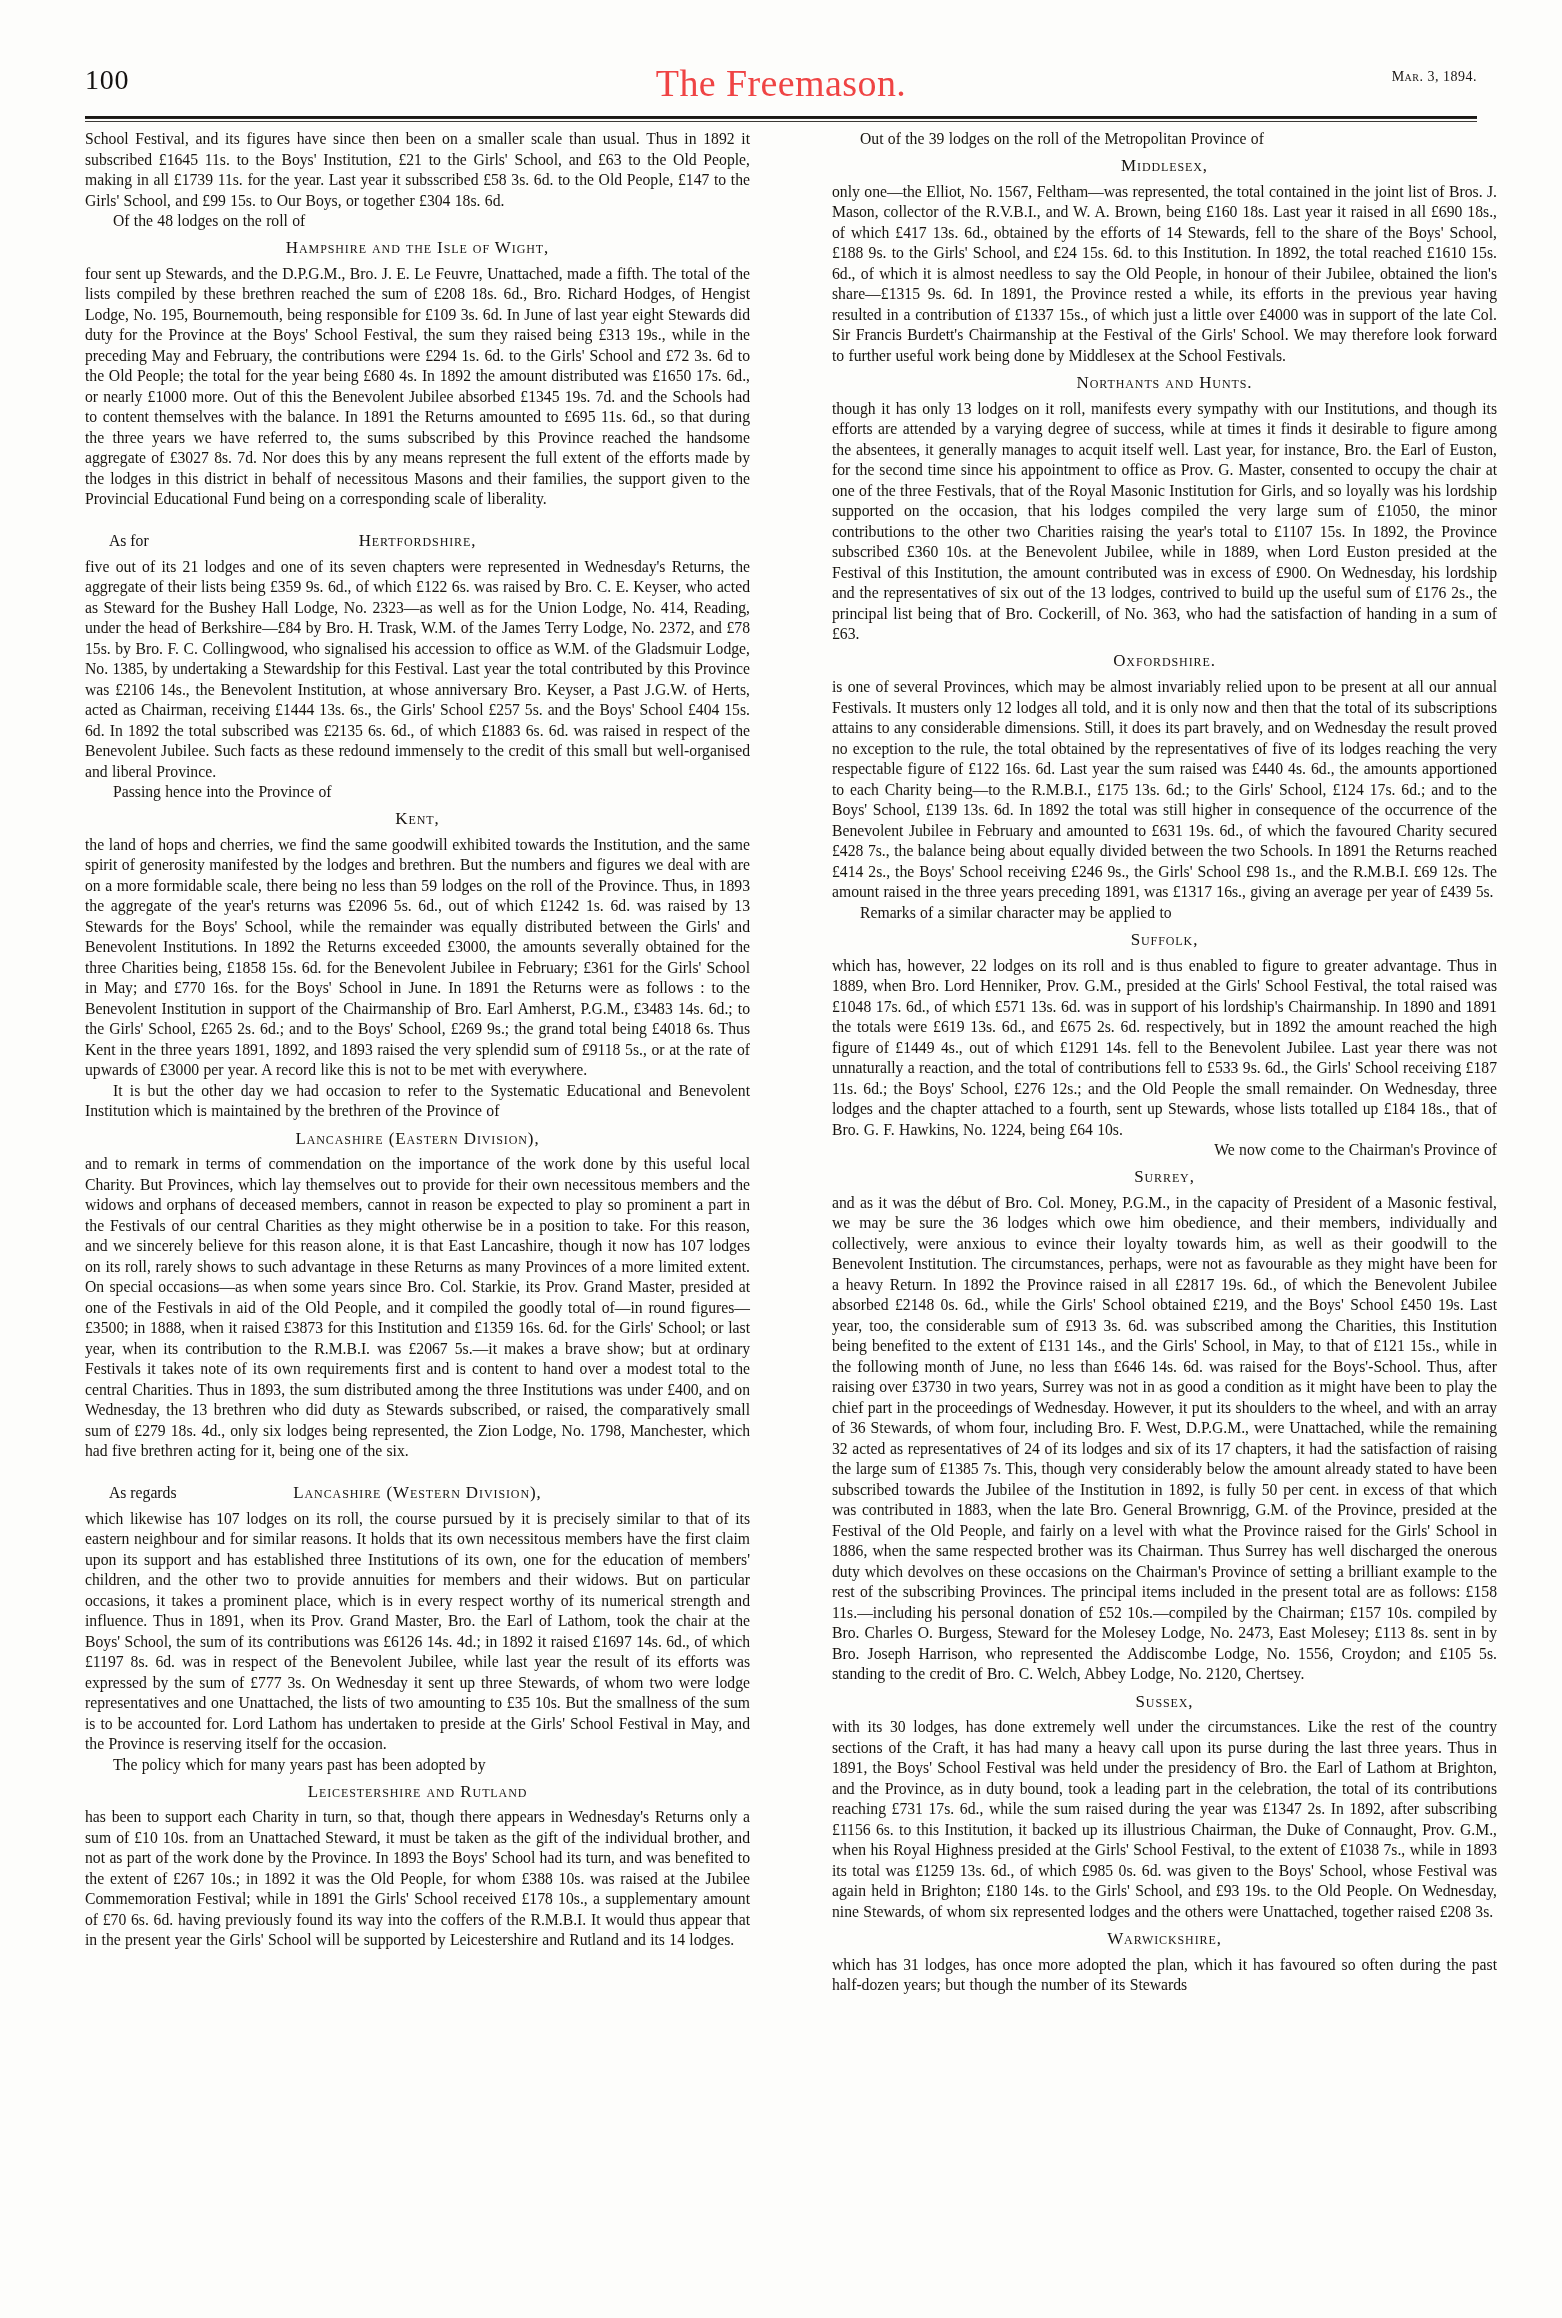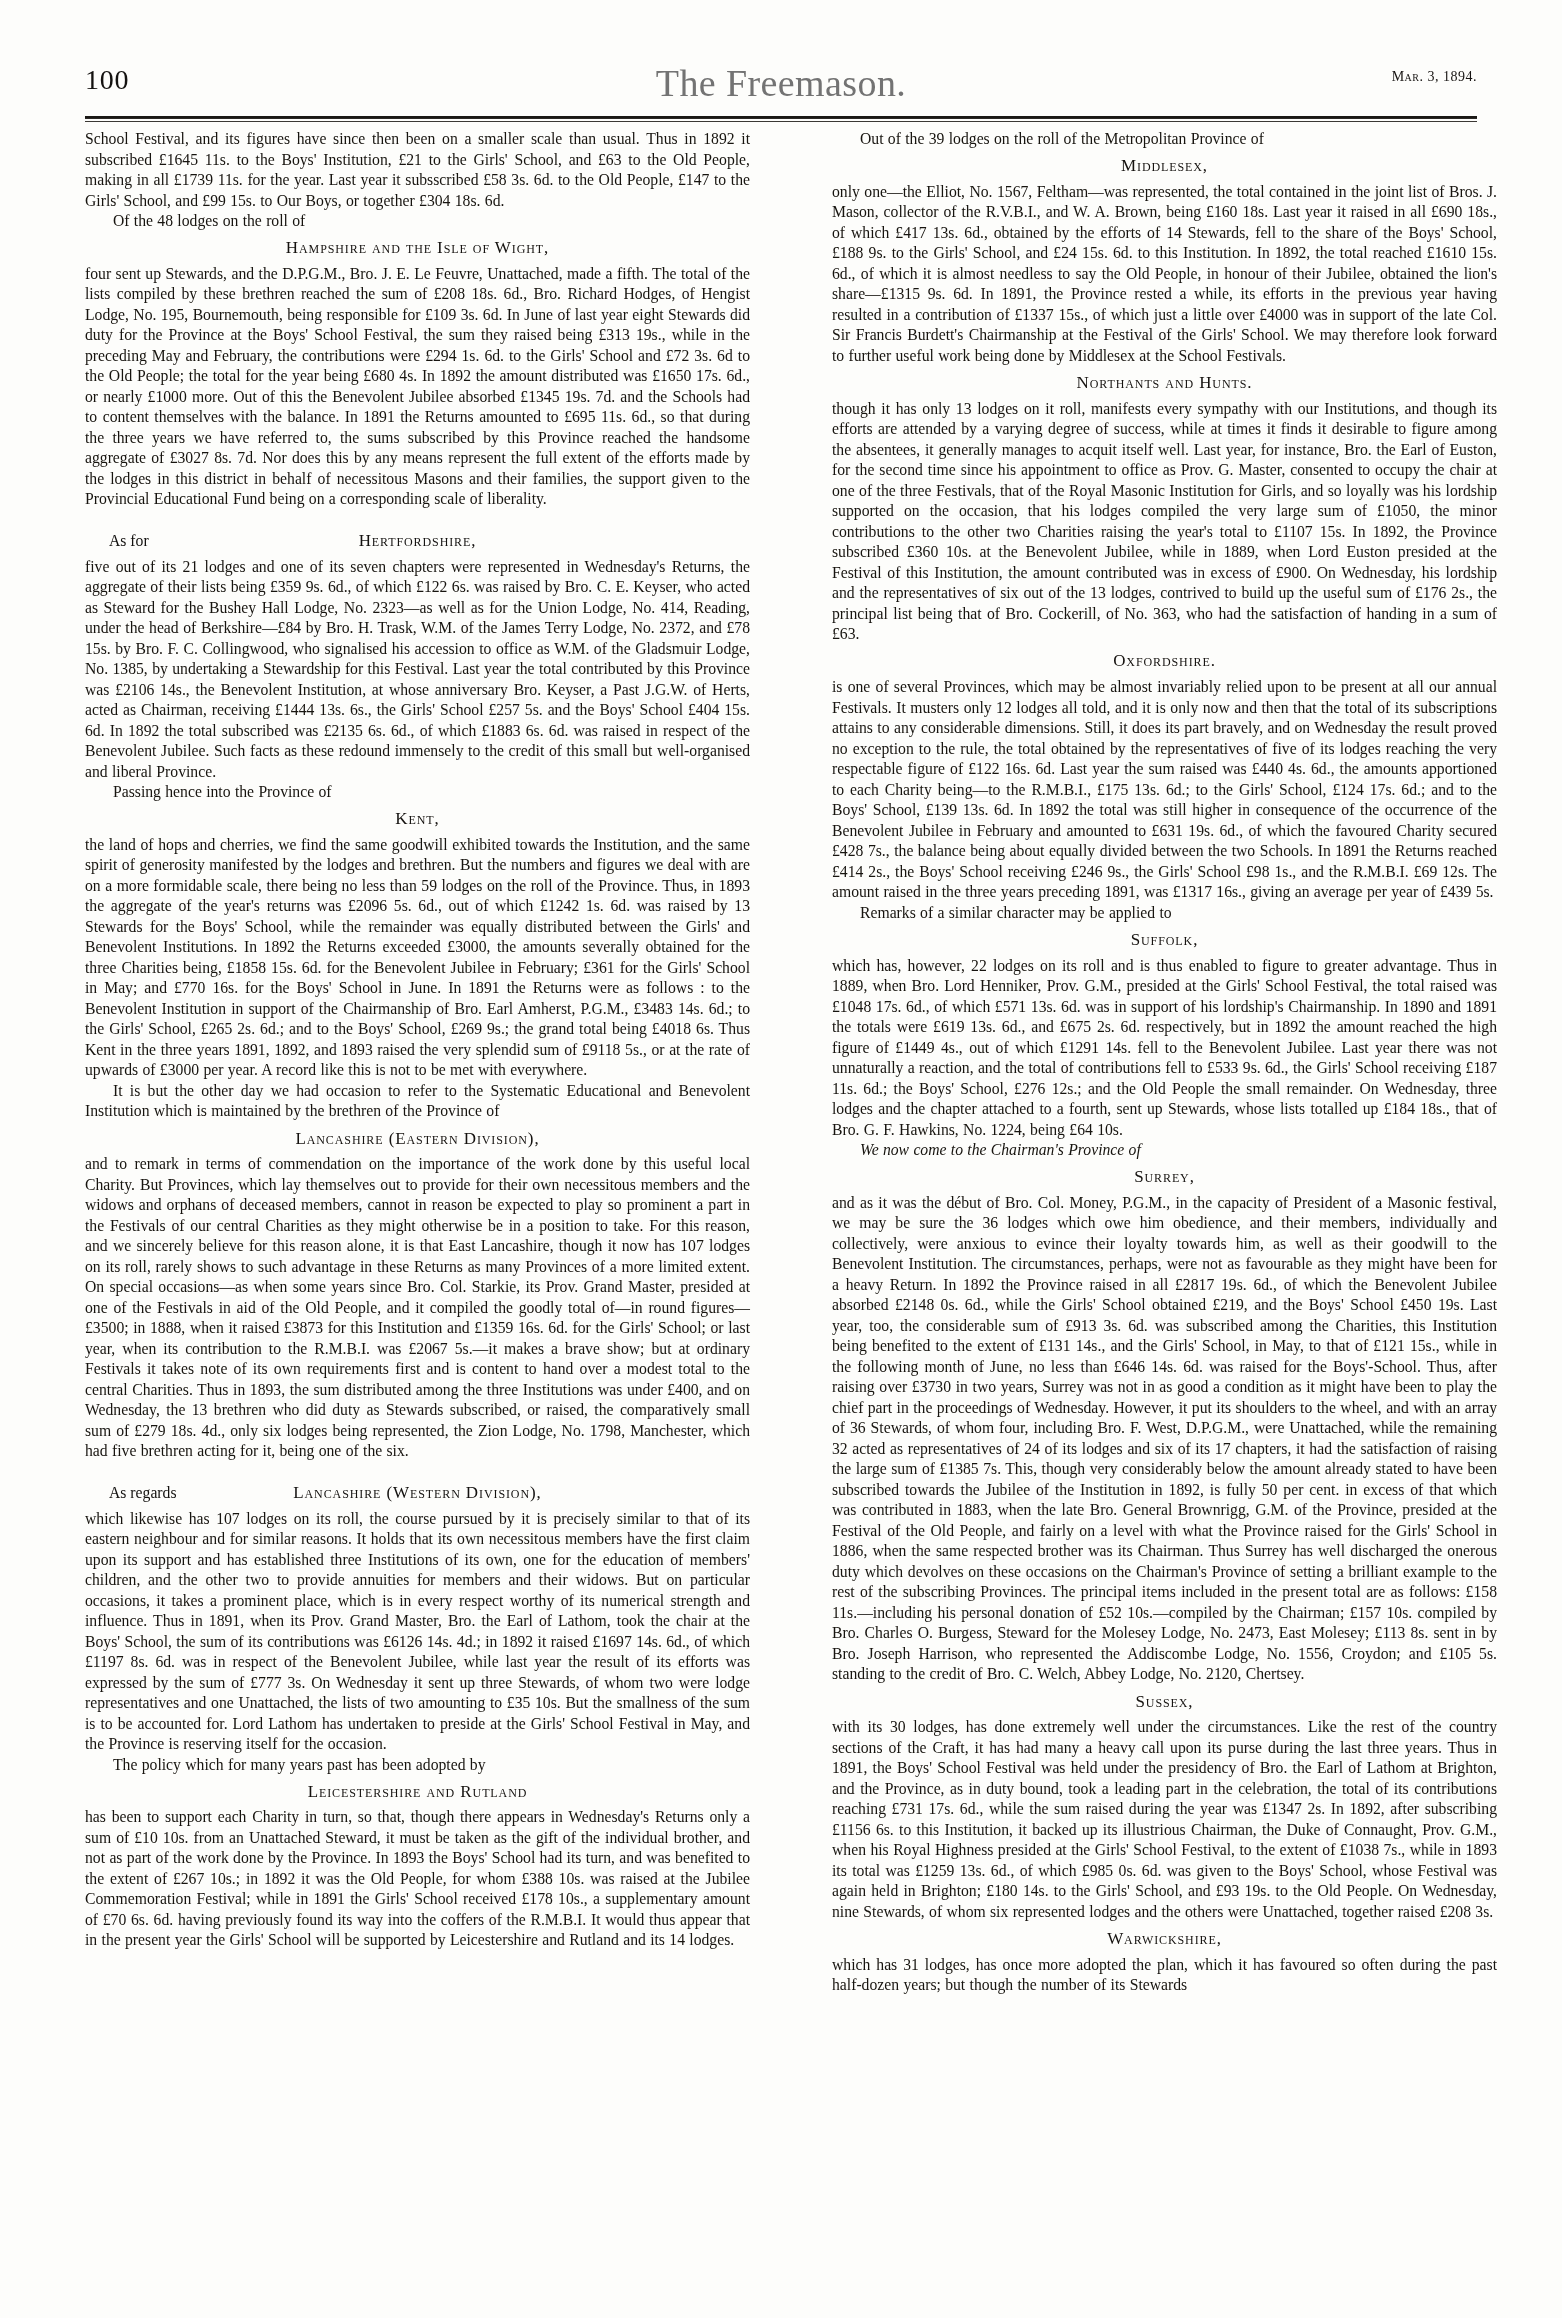--- a/index.html
+++ b/index.html
@@ -40,21 +40,21 @@
     color: #141210;
   }
   .masthead-title {
     position: absolute;
     left: 0;
     right: 0;
     top: 0;
     text-align: center;
     font-size: 38px;
     font-family: "Liberation Serif", serif;
-    color: #737373;
+    color: #ef4444;
     letter-spacing: 0.4px;
   }
   .masthead-date {
     position: absolute;
     right: 0;
     top: 8.2px;
     font-size: 14px;
     font-variant: small-caps;
     letter-spacing: 0.5px;
     color: #161311;
@@ -186,21 +186,21 @@
         <p class="body lead short" style="text-indent: 28px; text-align: left;">Out of the 39 lodges on the roll of the Metropolitan Province of</p>
         <h3 class="prov">Middlesex,</h3>
         <p class="body">only one—the Elliot, No. 1567, Feltham—was represented, the total contained in the joint list of Bros. J. Mason, collector of the R.V.B.I., and W. A. Brown, being £160 18s. Last year it raised in all £690 18s., of which £417 13s. 6d., obtained by the efforts of 14 Stewards, fell to the share of the Boys' School, £188 9s. to the Girls' School, and £24 15s. 6d. to this Institution. In 1892, the total reached £1610 15s. 6d., of which it is almost needless to say the Old People, in honour of their Jubilee, obtained the lion's share—£1315 9s. 6d. In 1891, the Province rested a while, its efforts in the previous year having resulted in a contribution of £1337 15s., of which just a little over £4000 was in support of the late Col. Sir Francis Burdett's Chairmanship at the Festival of the Girls' School. We may therefore look forward to further useful work being done by Middlesex at the School Festivals.</p>
         <h3 class="prov">Northants and Hunts.</h3>
         <p class="body">though it has only 13 lodges on it roll, manifests every sympathy with our Institutions, and though its efforts are attended by a varying degree of success, while at times it finds it desirable to figure among the absentees, it generally manages to acquit itself well. Last year, for instance, Bro. the Earl of Euston, for the second time since his appointment to office as Prov. G. Master, consented to occupy the chair at one of the three Festivals, that of the Royal Masonic Institution for Girls, and so loyally was his lordship supported on the occasion, that his lodges compiled the very large sum of £1050, the minor contributions to the other two Charities raising the year's total to £1107 15s. In 1892, the Province subscribed £360 10s. at the Benevolent Jubilee, while in 1889, when Lord Euston presided at the Festival of this Institution, the amount contributed was in excess of £900. On Wednesday, his lordship and the representatives of six out of the 13 lodges, contrived to build up the useful sum of £176 2s., the principal list being that of Bro. Cockerill, of No. 363, who had the satisfaction of handing in a sum of £63.</p>
         <h3 class="prov">Oxfordshire.</h3>
         <p class="body">is one of several Provinces, which may be almost invariably relied upon to be present at all our annual Festivals. It musters only 12 lodges all told, and it is only now and then that the total of its subscriptions attains to any considerable dimensions. Still, it does its part bravely, and on Wednesday the result proved no exception to the rule, the total obtained by the representatives of five of its lodges reaching the very respectable figure of £122 16s. 6d. Last year the sum raised was £440 4s. 6d., the amounts apportioned to each Charity being—to the R.M.B.I., £175 13s. 6d.; to the Girls' School, £124 17s. 6d.; and to the Boys' School, £139 13s. 6d. In 1892 the total was still higher in consequence of the occurrence of the Benevolent Jubilee in February and amounted to £631 19s. 6d., of which the favoured Charity secured £428 7s., the balance being about equally divided between the two Schools. In 1891 the Returns reached £414 2s., the Boys' School receiving £246 9s., the Girls' School £98 1s., and the R.M.B.I. £69 12s. The amount raised in the three years preceding 1891, was £1317 16s., giving an average per year of £439 5s.</p>
         <p class="body lead short indent" style="text-indent: 28px; text-align: left;">Remarks of a similar character may be applied to</p>
         <h3 class="prov">Suffolk,</h3>
         <p class="body">which has, however, 22 lodges on its roll and is thus enabled to figure to greater advantage. Thus in 1889, when Bro. Lord Henniker, Prov. G.M., presided at the Girls' School Festival, the total raised was £1048 17s. 6d., of which £571 13s. 6d. was in support of his lordship's Chairmanship. In 1890 and 1891 the totals were £619 13s. 6d., and £675 2s. 6d. respectively, but in 1892 the amount reached the high figure of £1449 4s., out of which £1291 14s. fell to the Benevolent Jubilee. Last year there was not unnaturally a reaction, and the total of contributions fell to £533 9s. 6d., the Girls' School receiving £187 11s. 6d.; the Boys' School, £276 12s.; and the Old People the small remainder. On Wednesday, three lodges and the chapter attached to a fourth, sent up Stewards, whose lists totalled up £184 18s., that of Bro. G. F. Hawkins, No. 1224, being £64 10s.</p>
-        <p class="body lead short indent" style="text-indent: 28px; text-align: left; font-style: italic;">We now come to the Chairman's Province of</p>
+        <p class="body lead short indent" style="text-indent: 28px; text-align: right;">We now come to the Chairman's Province of</p>
         <h3 class="prov">Surrey,</h3>
         <p class="body">and as it was the début of Bro. Col. Money, P.G.M., in the capacity of President of a Masonic festival, we may be sure the 36 lodges which owe him obedience, and their members, individually and collectively, were anxious to evince their loyalty towards him, as well as their goodwill to the Benevolent Institution. The circumstances, perhaps, were not as favourable as they might have been for a heavy Return. In 1892 the Province raised in all £2817 19s. 6d., of which the Benevolent Jubilee absorbed £2148 0s. 6d., while the Girls' School obtained £219, and the Boys' School £450 19s. Last year, too, the considerable sum of £913 3s. 6d. was subscribed among the Charities, this Institution being benefited to the extent of £131 14s., and the Girls' School, in May, to that of £121 15s., while in the following month of June, no less than £646 14s. 6d. was raised for the Boys'-School. Thus, after raising over £3730 in two years, Surrey was not in as good a condition as it might have been to play the chief part in the proceedings of Wednesday. However, it put its shoulders to the wheel, and with an array of 36 Stewards, of whom four, including Bro. F. West, D.P.G.M., were Unattached, while the remaining 32 acted as representatives of 24 of its lodges and six of its 17 chapters, it had the satisfaction of raising the large sum of £1385 7s. This, though very considerably below the amount already stated to have been subscribed towards the Jubilee of the Institution in 1892, is fully 50 per cent. in excess of that which was contributed in 1883, when the late Bro. General Brownrigg, G.M. of the Province, presided at the Festival of the Old People, and fairly on a level with what the Province raised for the Girls' School in 1886, when the same respected brother was its Chairman. Thus Surrey has well discharged the onerous duty which devolves on these occasions on the Chairman's Province of setting a brilliant example to the rest of the subscribing Provinces. The principal items included in the present total are as follows: £158 11s.—including his personal donation of £52 10s.—compiled by the Chairman; £157 10s. compiled by Bro. Charles O. Burgess, Steward for the Molesey Lodge, No. 2473, East Molesey; £113 8s. sent in by Bro. Joseph Harrison, who represented the Addiscombe Lodge, No. 1556, Croydon; and £105 5s. standing to the credit of Bro. C. Welch, Abbey Lodge, No. 2120, Chertsey.</p>
         <h3 class="prov">Sussex,</h3>
         <p class="body">with its 30 lodges, has done extremely well under the circumstances. Like the rest of the country sections of the Craft, it has had many a heavy call upon its purse during the last three years. Thus in 1891, the Boys' School Festival was held under the presidency of Bro. the Earl of Lathom at Brighton, and the Province, as in duty bound, took a leading part in the celebration, the total of its contributions reaching £731 17s. 6d., while the sum raised during the year was £1347 2s. In 1892, after subscribing £1156 6s. to this Institution, it backed up its illustrious Chairman, the Duke of Connaught, Prov. G.M., when his Royal Highness presided at the Girls' School Festival, to the extent of £1038 7s., while in 1893 its total was £1259 13s. 6d., of which £985 0s. 6d. was given to the Boys' School, whose Festival was again held in Brighton; £180 14s. to the Girls' School, and £93 19s. to the Old People. On Wednesday, nine Stewards, of whom six represented lodges and the others were Unattached, together raised £208 3s.</p>
         <h3 class="prov">Warwickshire,</h3>
         <p class="body">which has 31 lodges, has once more adopted the plan, which it has favoured so often during the past half-dozen years; but though the number of its Stewards</p>
       </div>
   </div>
 
 </div>

